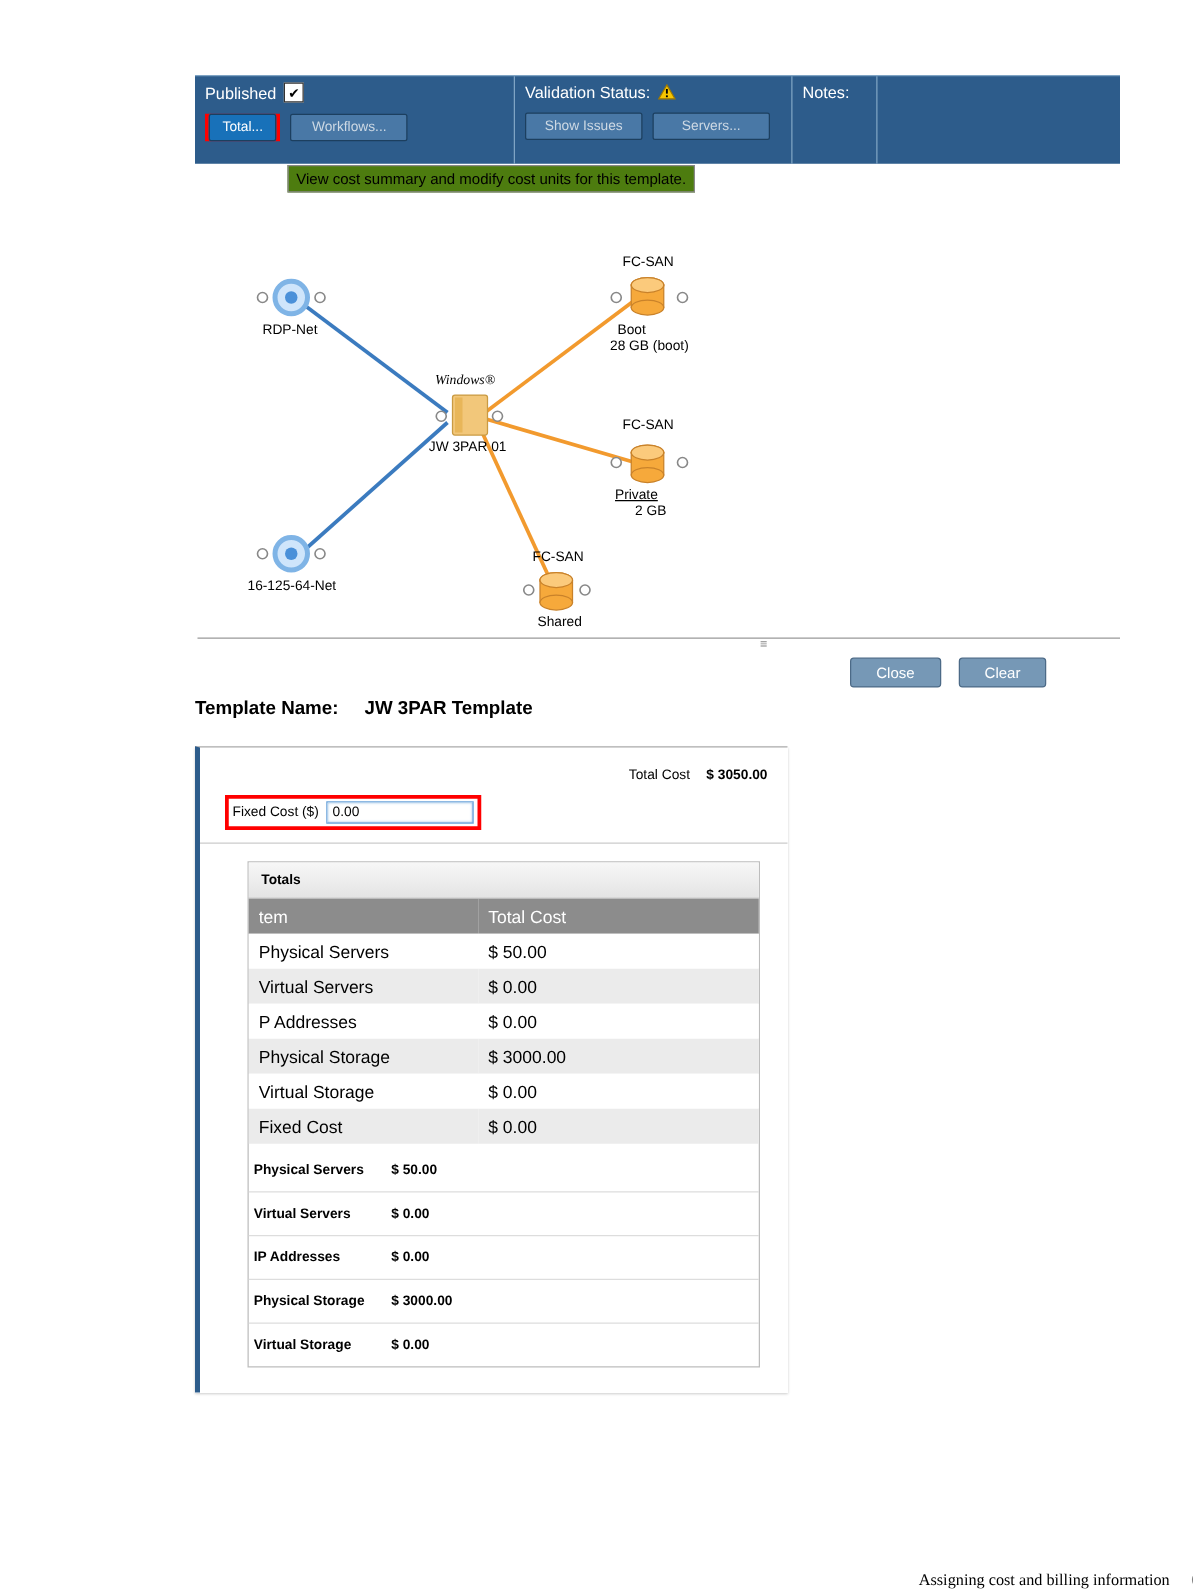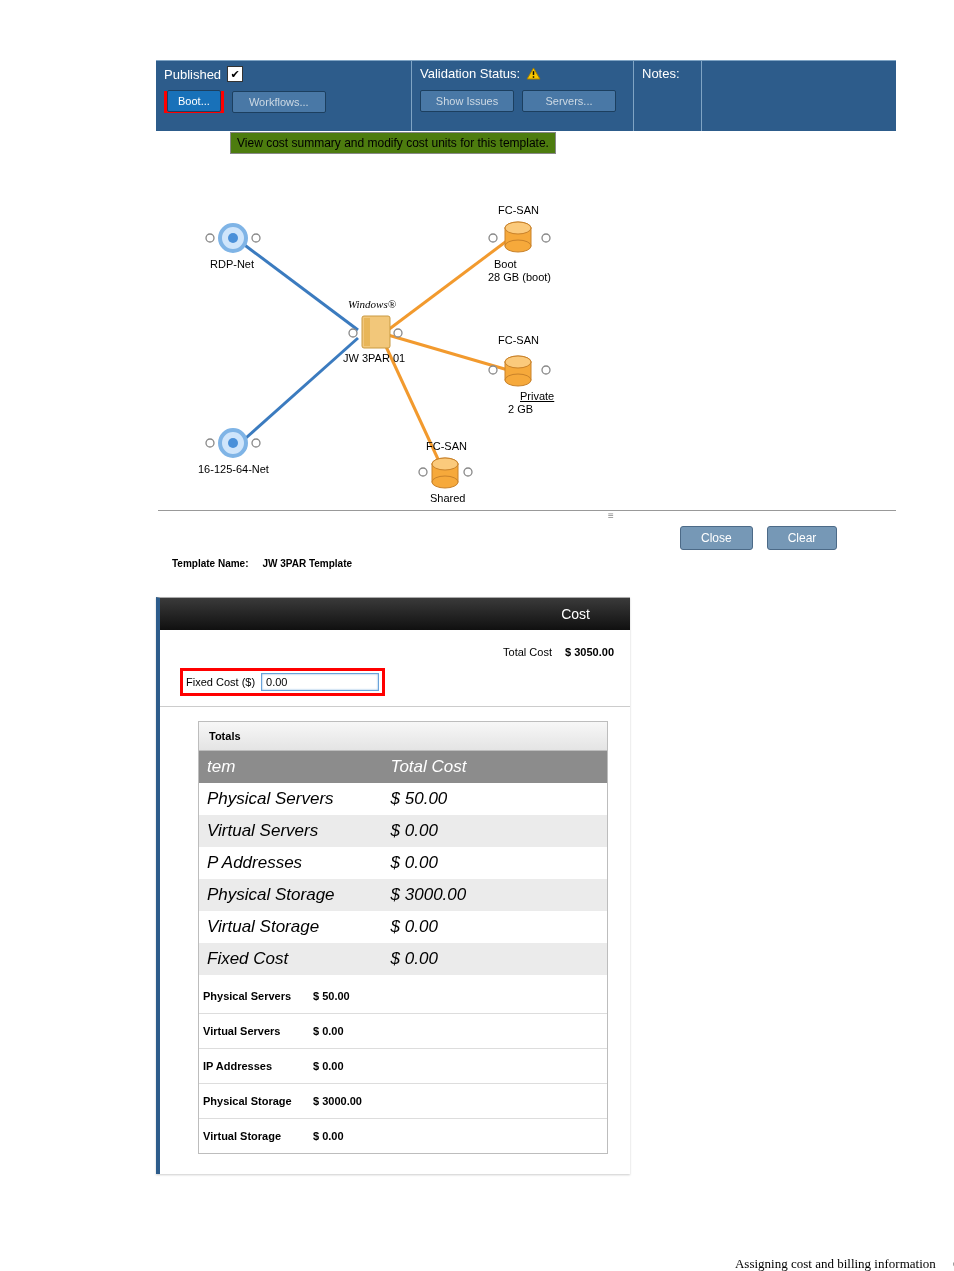--- a/index.html
+++ b/index.html
@@ -142,23 +142,23 @@
     position: absolute;
     left: 608px;
     top: 510px;
     color: #888;
     font-size: 10px;
     letter-spacing: 1px;
   }
   
   .tpl-name {
     position: absolute;
-    left: 172px;
+    left: 156px;
     top: 558px;
-    font-size: 10px;
+    font-size: 15px;
   }
   .tpl-name b { font-weight: bold; }
   
   .cost-dialog {
     position: absolute;
     left: 156px;
     top: 597px;
     width: 470px;
     border-left: 4px solid #2d5c8b;
     border-top: 1px solid #aaa;
@@ -205,22 +205,21 @@
   .totals-title {
     background: linear-gradient(#f7f7f7, #e4e4e4);
     font-size: 11px;
     font-weight: bold;
     padding: 8px 10px;
     border-bottom: 1px solid #bdbdbd;
   }
   .totals-table {
     width: 100%;
     border-collapse: collapse;
-    font-size: 17px;
-    font-style: italic;
+    font-size: 14px;
   }
   .totals-table th {
     background: #8c8c8c;
     color: #fff;
     font-weight: normal;
     text-align: left;
     padding: 6px 8px;
   }
   .totals-table td {
     padding: 6px 8px;
@@ -260,21 +259,21 @@
 
   <div class="toolbar">
     <div class="toolbar-bar">
       <div class="toolbar-col col1">
         <div class="toolbar-label">
           <span>Published</span>
           <span class="chk">✔</span>
         </div>
         <div class="toolbar-btns">
           <span class="red-box">
-            <span class="tb-btn highlight">Boot...</span>
+            <span class="tb-btn highlight">Total...</span>
           </span>
           <span class="tb-btn dim">Workflows...</span>
         </div>
       </div>
       <div class="toolbar-col col2">
         <div class="toolbar-label">
           <span>Validation Status:</span>
           <span class="warn-icon">
             <svg viewBox="0 0 16 14" width="15" height="13">
                 <polygon points="8,1 15,13 1,13" fill="#f7c600" stroke="#a07a00" stroke-width="1"></polygon>
@@ -355,41 +354,40 @@
     </svg>
 
     <div class="node-label" style="left:52px; top:78px;">RDP-Net</div>
     <div class="node-label" style="left:40px; top:283px;">16-125-64-Net</div>
     <div class="node-label" style="left:190px; top:118px; font-style:italic; font-family:'Times New Roman',serif;">Windows®</div>
     <div class="node-label" style="left:185px; top:172px;">JW 3PAR 01</div>
     <div class="node-label" style="left:340px; top:24px;">FC-SAN</div>
     <div class="node-label" style="left:336px; top:78px;">Boot</div>
     <div class="node-label" style="left:330px; top:91px;">28 GB (boot)</div>
     <div class="node-label" style="left:340px; top:154px;">FC-SAN</div>
-    <div class="node-label" style="left:362px; top:210px;text-decoration:underline;">Private</div>
+    <div class="node-label" style="left:334px; top:210px;text-decoration:underline;">Private</div>
     <div class="node-label" style="left:350px; top:223px;">2 GB</div>
     <div class="node-label" style="left:268px; top:260px;">FC-SAN</div>
     <div class="node-label" style="left:272px; top:312px;">Shared</div>
   </div>
 
   <div class="drag-handle">≡</div>
 
   <div class="btn-row">
     <span class="g-btn">Close</span>
     <span class="g-btn">Clear</span>
   </div>
 
   <div class="tpl-name">
     <b>Template Name:</b>
     &nbsp;&nbsp;&nbsp;
     <b>JW 3PAR Template</b>
   </div>
 
   <div class="cost-dialog">
-    <div class="cost-header">Cost</div>
     <div class="cost-top">
       <div class="cost-total-row">
         <span>Total Cost</span>
         <b>$ 3050.00</b>
       </div>
       <span class="fixed-row">
         <span class="fixed-label">Fixed Cost ($)</span>
         <input class="fixed-input" value="0.00" style="">
       </span>
     </div>

